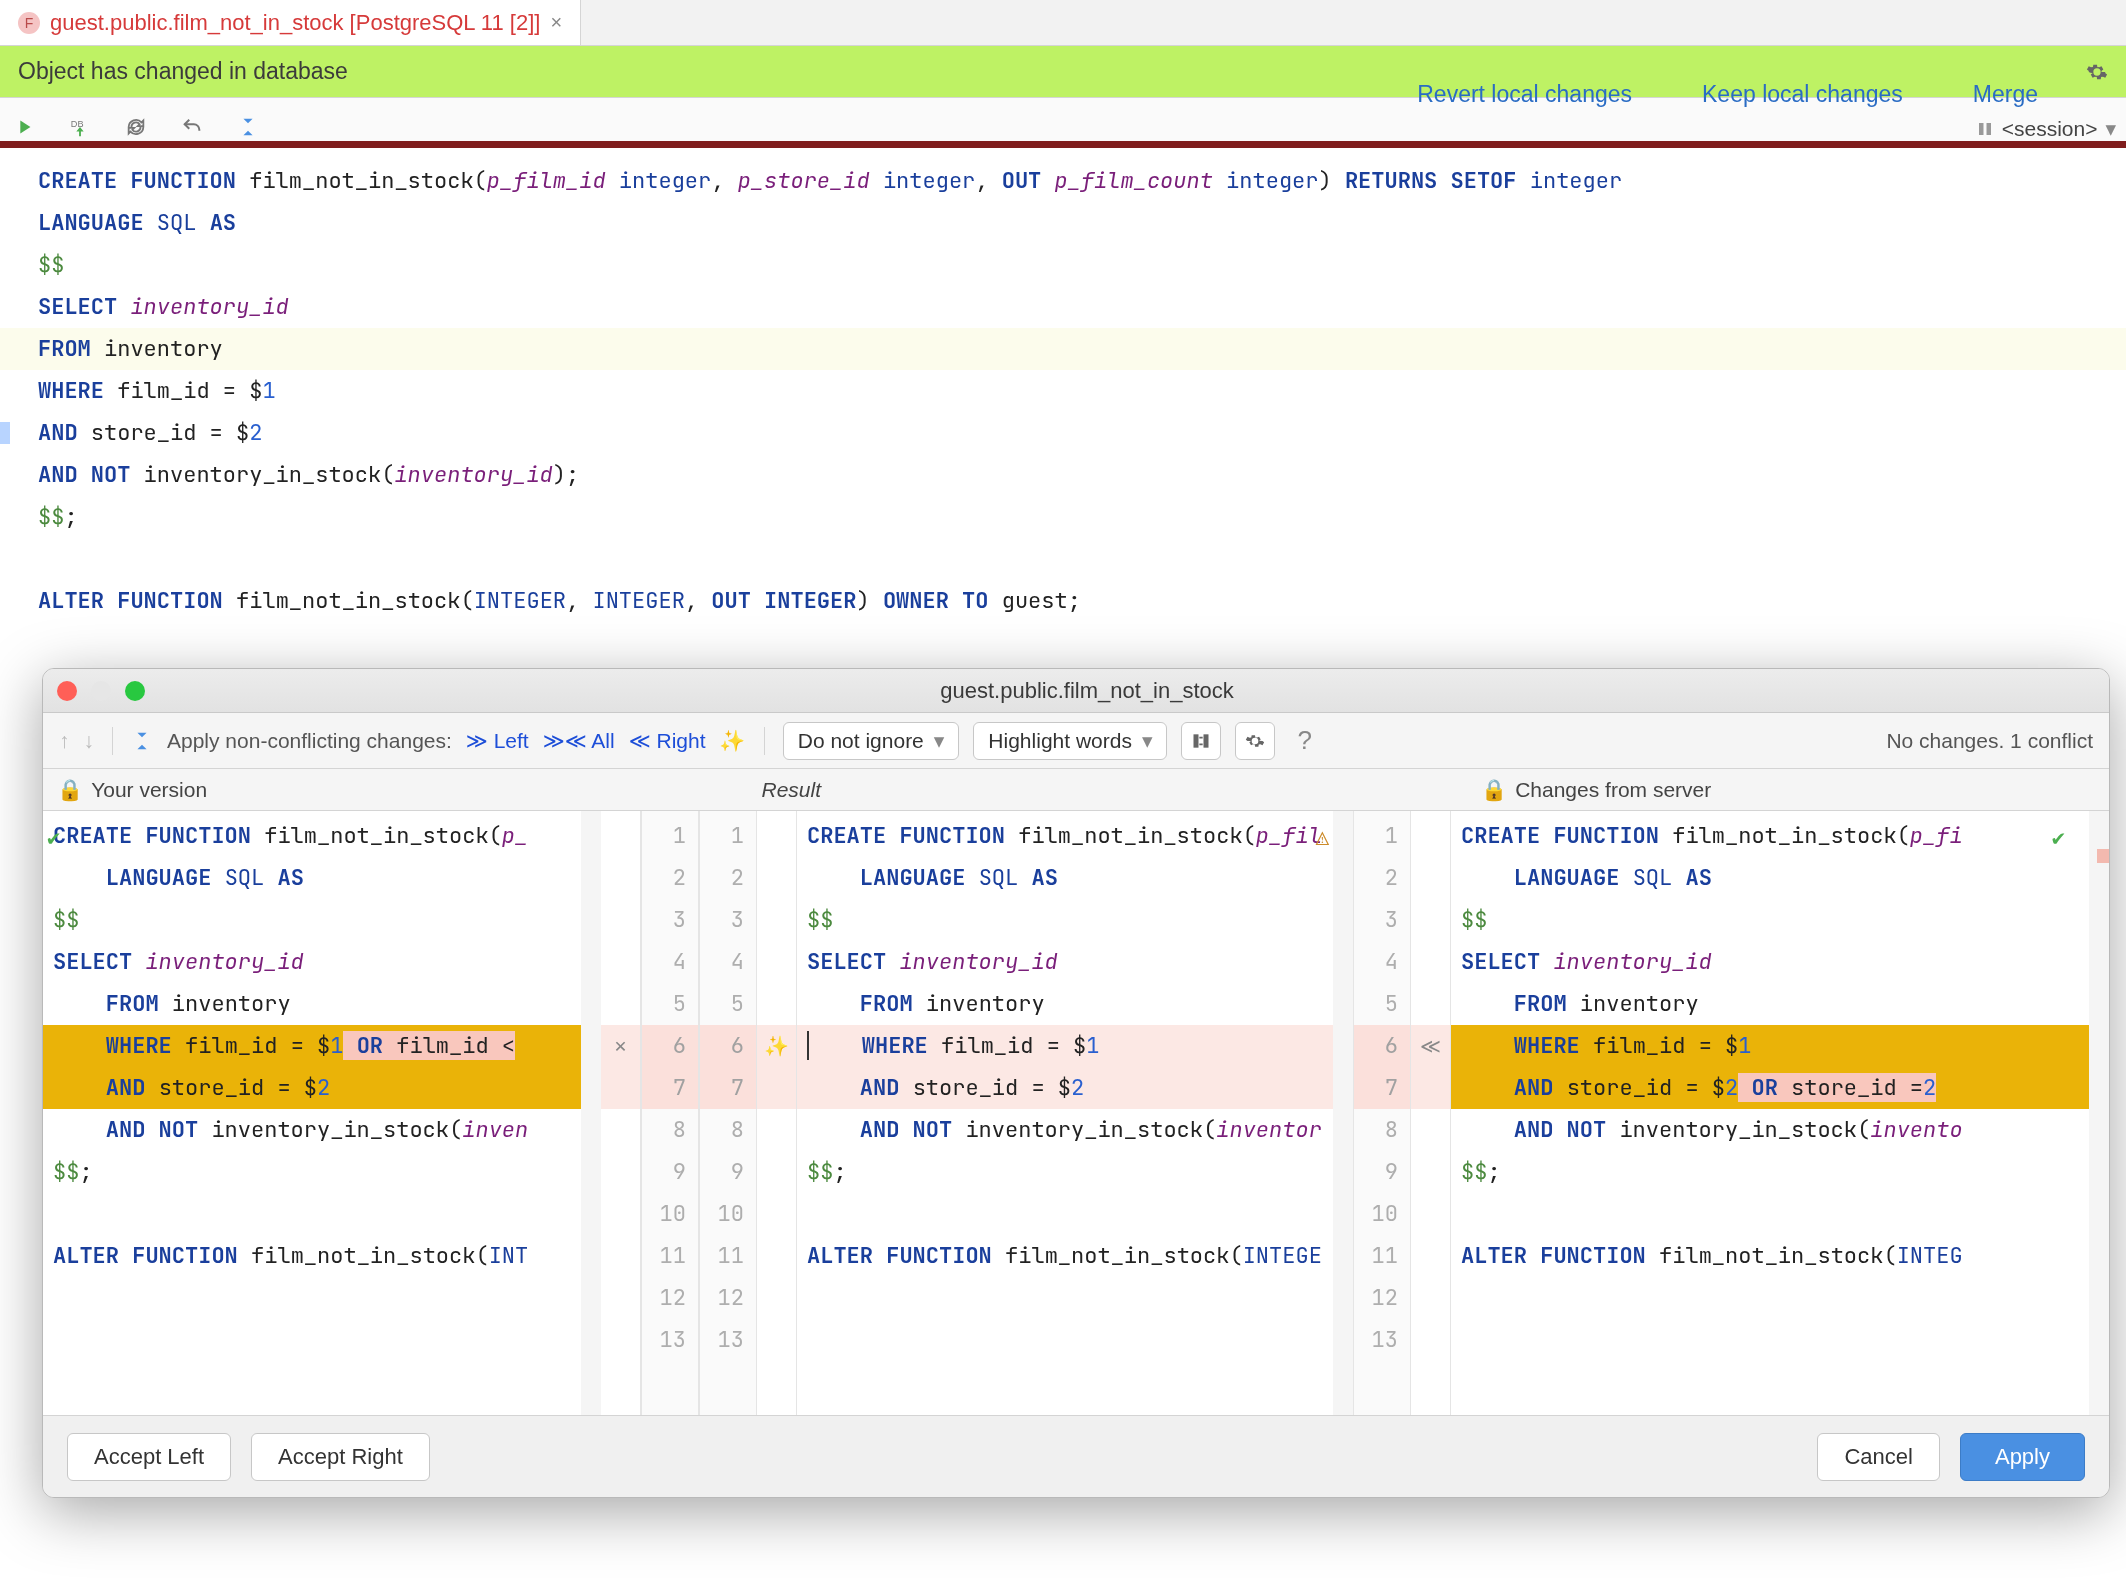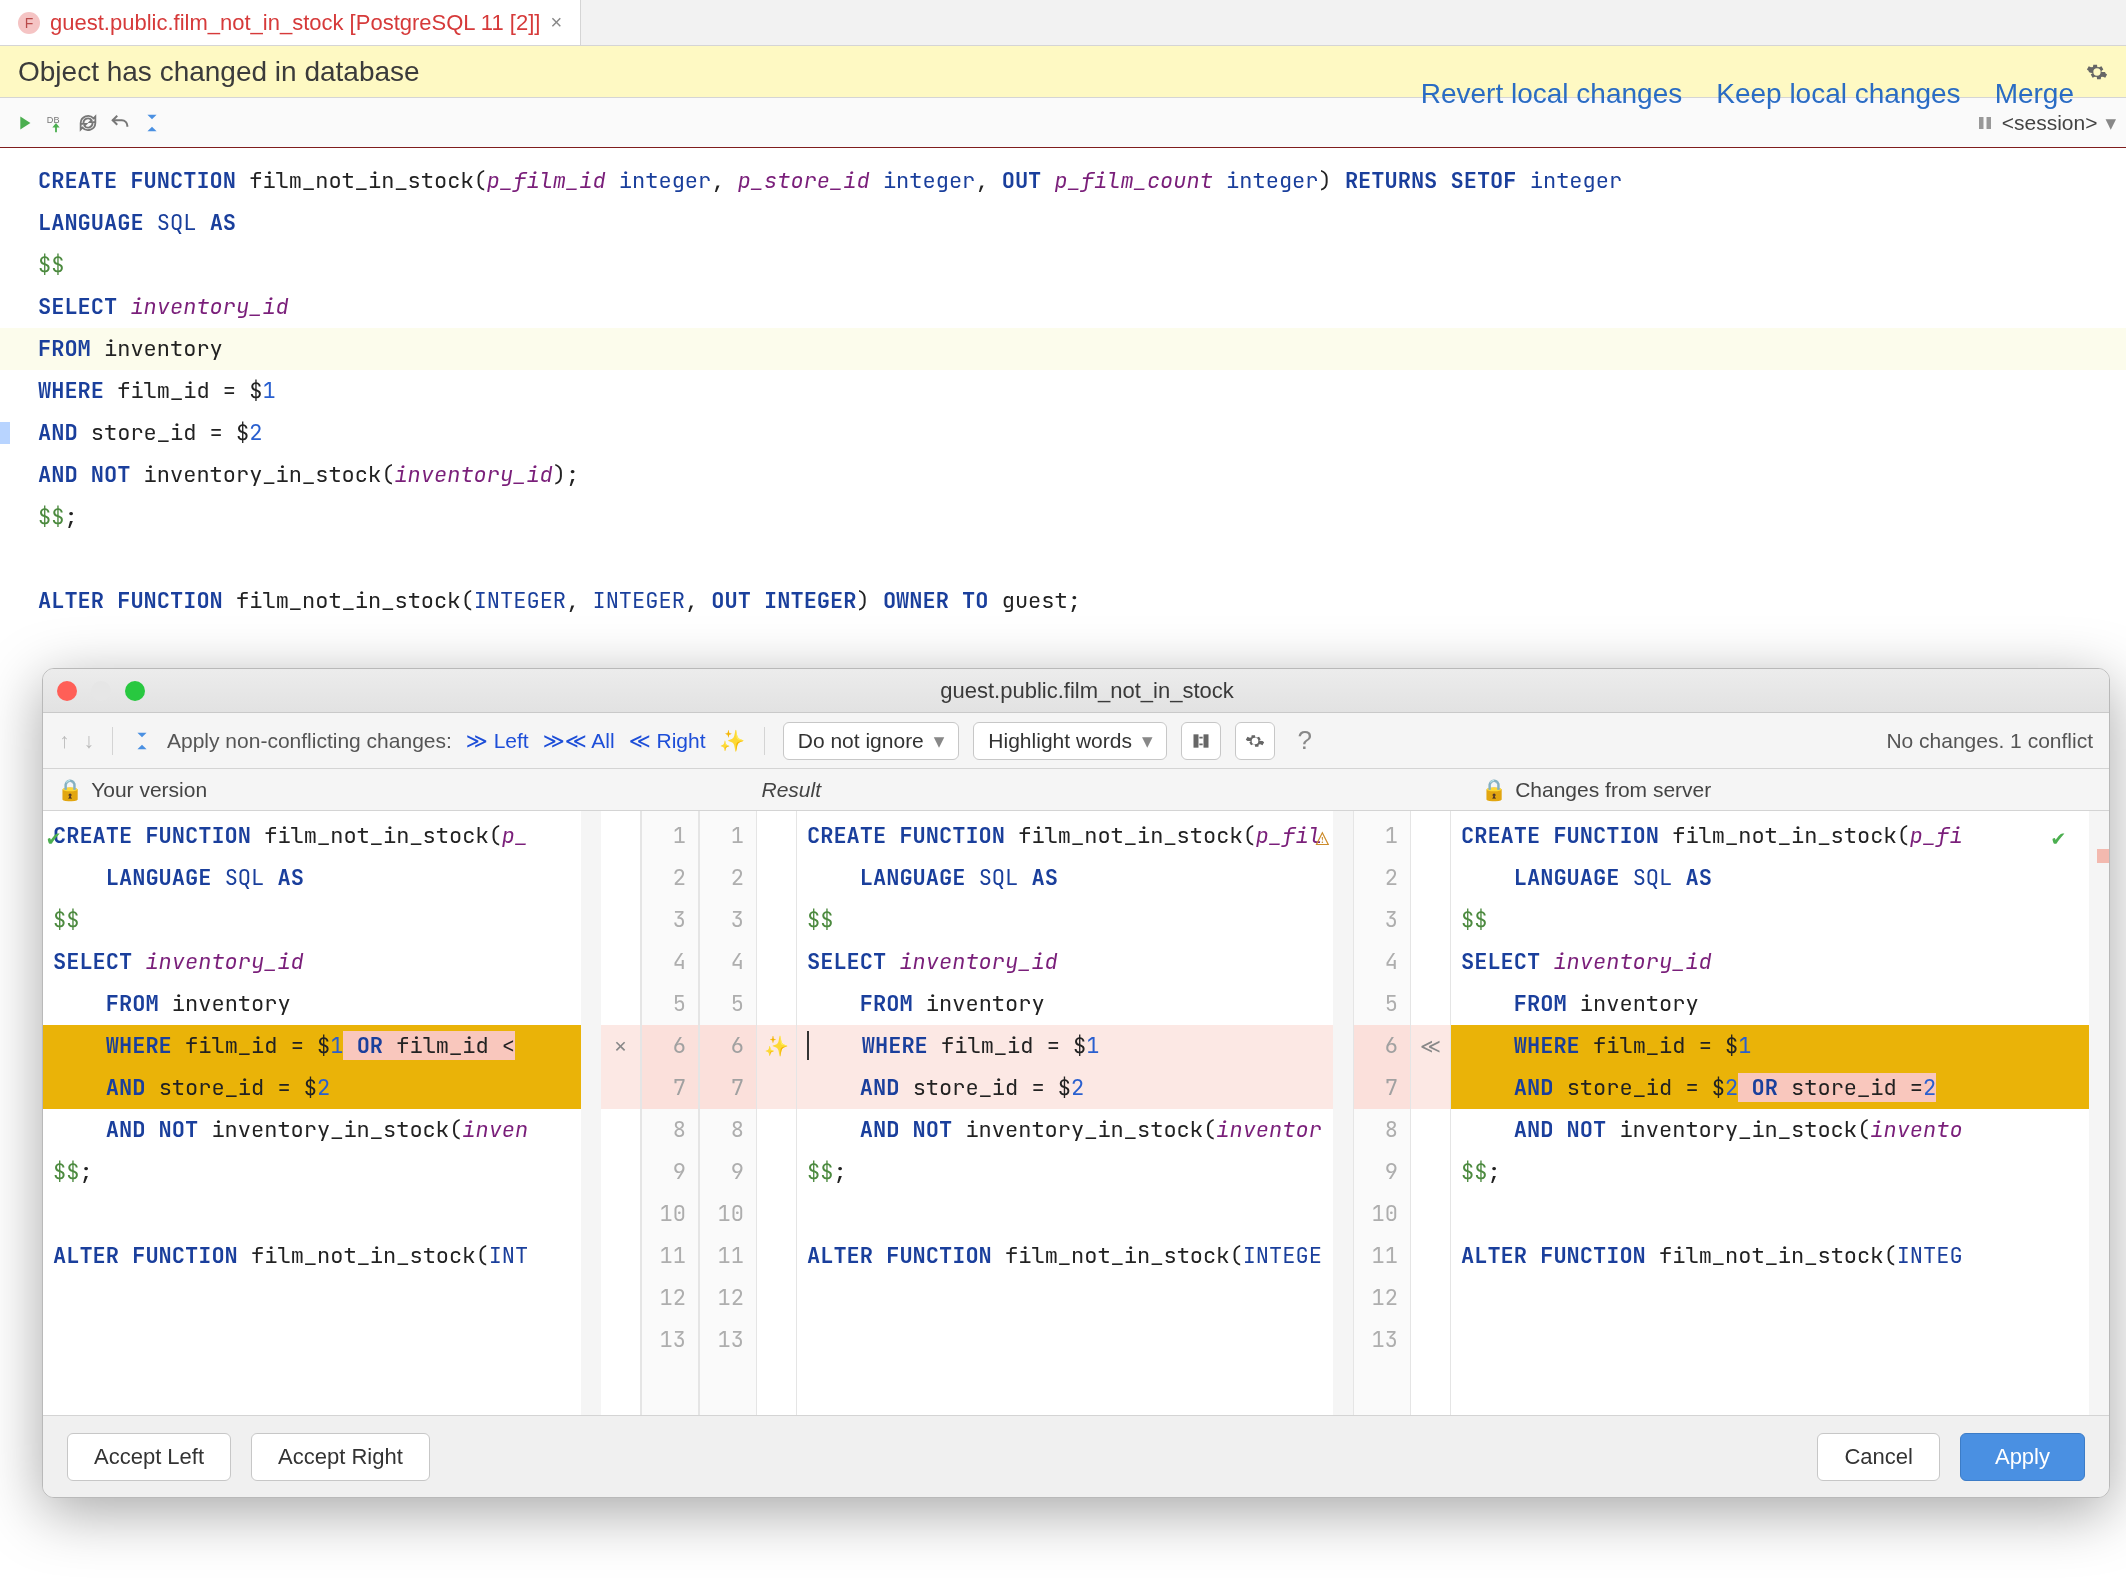--- a/index.html
+++ b/index.html
@@ -4,26 +4,26 @@
 <style>
   * { margin: 0; padding: 0; box-sizing: border-box; }
   html, body { width: 2126px; height: 1596px; font-family: -apple-system, "Segoe UI", sans-serif; background: #fff; color: #222; font-size: 22px; }
   .mono { font-family: "JetBrains Mono", Menlo, Consolas, monospace; font-size: 22px; }
   
   .tabbar { display: flex; align-items: center; height: 46px; background: #f2f2f2; border-bottom: 1px solid #d5d5d5; }
   .tab { display: flex; align-items: center; gap: 10px; height: 100%; padding: 0 18px; background: #fff; border-right: 1px solid #d5d5d5; color: #d63a3a; }
   .tab-icon { width: 22px; height: 22px; border-radius: 50%; background: #f5c4c4; display: flex; align-items: center; justify-content: center; font-size: 14px; color: #b94a4a; }
   .tab-close { color: #888; font-size: 20px; cursor: pointer; }
   
-  .banner { display: flex; align-items: center; height: 52px; background: #fef9c3; border-bottom: 1px solid #d5d5d5; padding: 0 18px; font-size: 28px; color: #3b3b3b; }
+  .banner { display: flex; align-items: center; height: 52px; background: #bef264; border-bottom: 1px solid #d5d5d5; padding: 0 18px; font-size: 23px; color: #3b3b3b; gap: 36px; }
   .banner-spacer { flex: 1; }
   .banner-link { color: #2a6cc4; margin-left: 34px; cursor: pointer; margin-top: 45px; }
   .banner .gear { color: #666; margin-left: 12px; }
   
-  .toolbar { display: flex; align-items: center; height: 50px; border-bottom: 1px solid #7f1d1d; padding: 0 10px; gap: 4px; background: #fafafa; }
+  .toolbar { display: flex; align-items: flex-end; height: 50px; border-bottom: 7px solid #7f1d1d; padding: 0 10px; gap: 28px; background: #fafafa; }
   .toolbar .ico { width: 28px; height: 28px; display:flex; align-items:center; justify-content:center; color:#666; cursor:pointer; }
   .toolbar .spacer { flex:1; }
   .session { display:flex; align-items:center; gap:8px; color:#444; font-size:21px; }
   
   .editor { height: 500px; padding: 12px 0 0 38px; line-height: 42px; overflow:hidden; }
   .kw-blue { color: #1a3f9c; font-weight: bold; }
   .kw-blue-n { color: #1a3f9c; }
   .id-purple { color: #7a1f7a; font-style: italic; }
   .num-blue { color: #295fcf; }
   .delim-g { color: #4c8a3f; }

